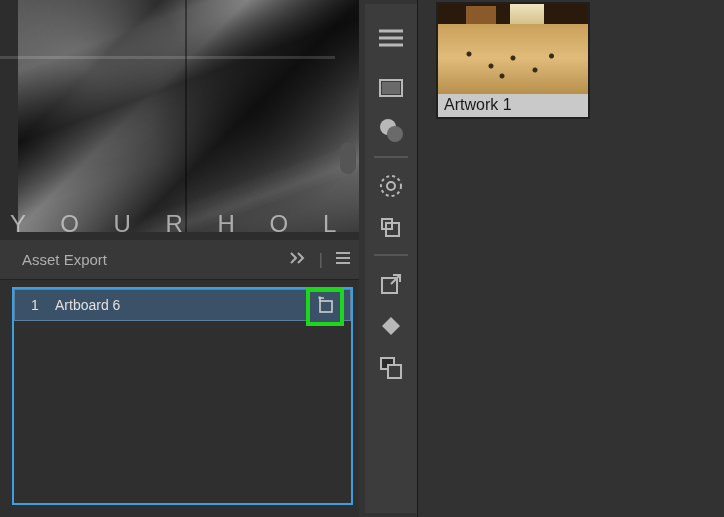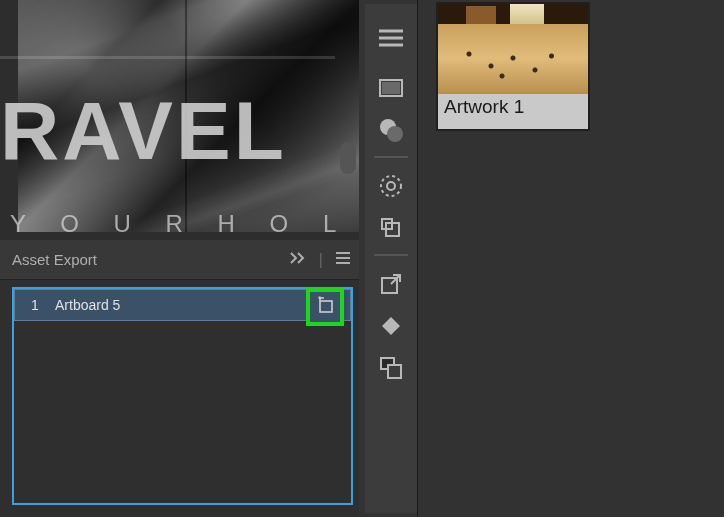--- a/index.html
+++ b/index.html
@@ -94,20 +94,21 @@
     width: 359px;
     height: 277px;
     background: #2f2f2f;
   }
   .panel-tabs {
     display: flex;
     align-items: center;
     height: 40px;
     background: #383838;
     border-bottom: 1px solid #222;
+    padding-left: 10px;
   }
   .panel-tab {
     padding: 0 12px;
     height: 40px;
     line-height: 40px;
     font-size: 15px;
     color: #aeaeae;
     cursor: pointer;
   }
   .panel-tab.active {
@@ -244,37 +245,36 @@
     left: 20px; top: 42px; width: 110px; height: 40px;
     background:
       radial-gradient(circle at 10% 20%, #3a2a18 2px, transparent 3px),
       radial-gradient(circle at 30% 50%, #3a2a18 2px, transparent 3px),
       radial-gradient(circle at 50% 30%, #3a2a18 2px, transparent 3px),
       radial-gradient(circle at 70% 60%, #3a2a18 2px, transparent 3px),
       radial-gradient(circle at 85% 25%, #3a2a18 2px, transparent 3px),
       radial-gradient(circle at 40% 75%, #3a2a18 2px, transparent 3px);
   }
   .thumb-label {
-    padding: 2px 6px 11px;
-    font-size: 19px;
+    padding: 2px 6px 3px;
+    font-size: 16px;
     color: #1a1a1a;
     background: #c9c9c9;
   }
 </style>
 </head>
 <body>
 
 <div class="left-area">
 
   <div class="canvas-area">
     <div class="canvas-bg"></div>
     <div class="canvas-mountain"></div>
     <div class="canvas-handle-top"></div>
     <div class="canvas-ruler-v"></div>
-    <div class="canvas-title">RAVEL</div>
     <div class="canvas-subtitle">Y O U R   H O L I D A</div>
     <div class="scroll-thumb"></div>
   </div>
 
   <div class="panel">
     <div class="panel-tabs">
       <div class="panel-tab">Asset Export</div>
       <div class="panel-tabs-right">
         <span>
           <svg width="18" height="14" viewBox="0 0 18 14">
@@ -286,21 +286,21 @@
           <svg width="16" height="14" viewBox="0 0 16 14">
               <path d="M1 2h14M1 7h14M1 12h14" stroke="#aeaeae" stroke-width="2"></path>
             </svg>
         </span>
       </div>
     </div>
 
     <div class="artboards-list">
       <div class="artboard-row">
         <div class="artboard-num">1</div>
-        <div class="artboard-name">Artboard 5</div>
+        <div class="artboard-name">Artboard 6</div>
         <div class="artboard-action-highlight">
           <span>
             <svg class="artboard-action-icon" viewBox="0 0 20 20">
               <rect x="5" y="6" width="12" height="11" fill="none" stroke="#cfcfcf" stroke-width="1.6"></rect>
               <path d="M5 6 L5 3 L9 3" fill="none" stroke="#cfcfcf" stroke-width="1.6"></path>
               <rect x="3.5" y="1.5" width="2.2" height="2.2" fill="#cfcfcf"></rect>
             </svg>
           </span>
         </div>
       </div>

